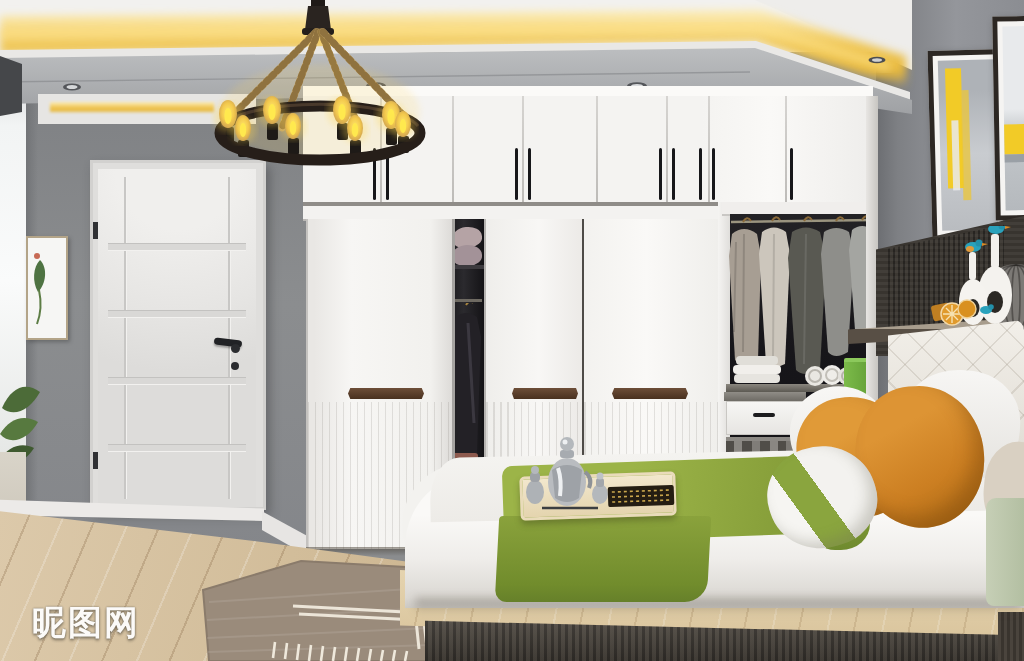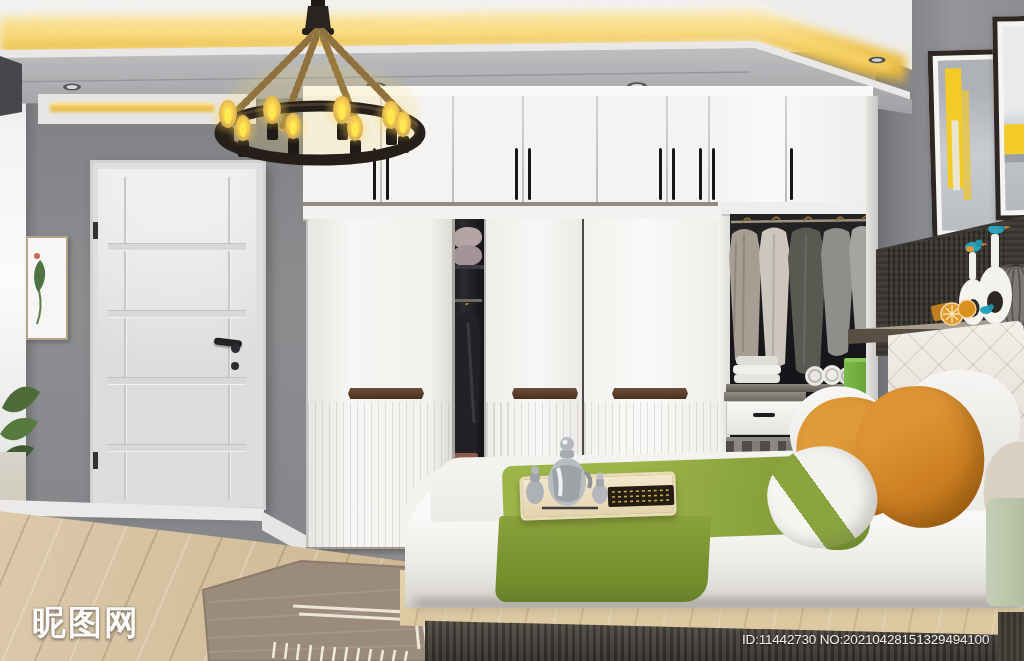--- a/index.html
+++ b/index.html
@@ -500,16 +500,14 @@
           <circle cx="213" cy="126" r="13" fill="#ffd84d" opacity=".30" filter="url(#cb3)"></circle>
           <ellipse cx="213" cy="124" rx="8" ry="13" fill="url(#bulbG)"></ellipse>
           <ellipse cx="213" cy="126" rx="3.2" ry="7" fill="#ffe94e"></ellipse>
         </g>
     </g>
   </svg>
 
   <div class="abs" style="left:32px;top:600px;display:flex;align-items:center;gap:10px;z-index:50;">
     <span class="wm" style="font-size:34px;font-weight:bold;letter-spacing:2px;">昵图网</span>
   </div>
-  <div class="abs" style="left:742px;top:632px;width:270px;z-index:50;color:rgba(255,255,255,.92);
-              font-size:13.5px;letter-spacing:-.2px;text-shadow:0 1px 2px rgba(0,0,0,.6);">ID:11442730 NO:20210428151329494100</div>
 
 </div>
 
 </body></html>

